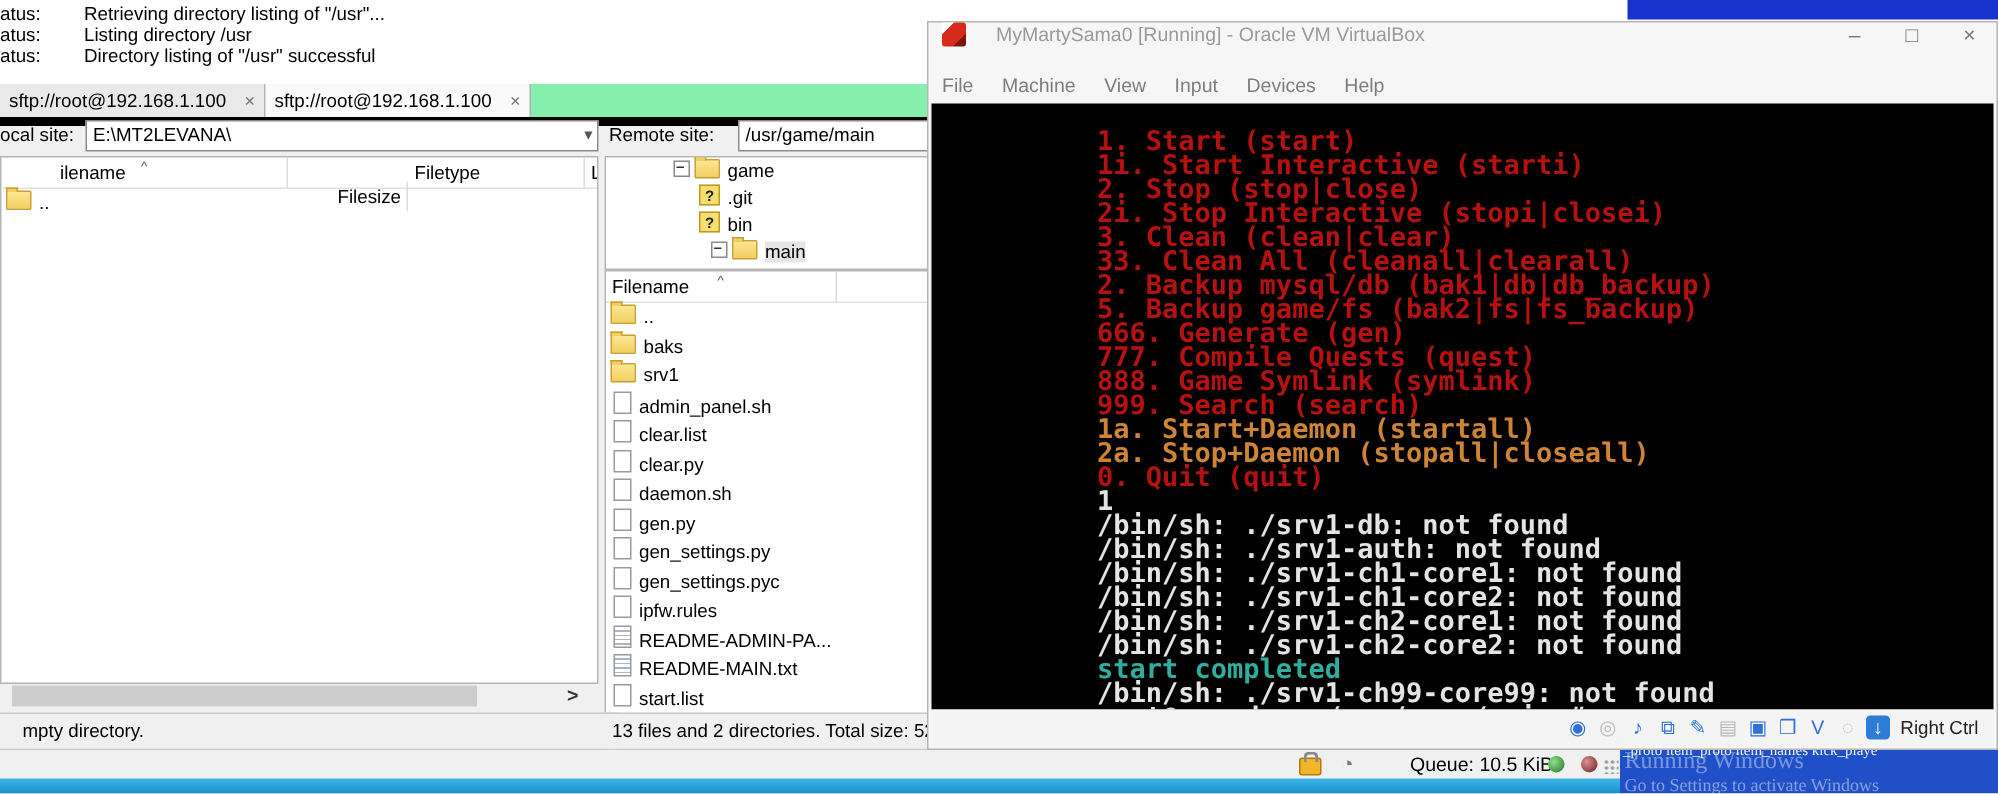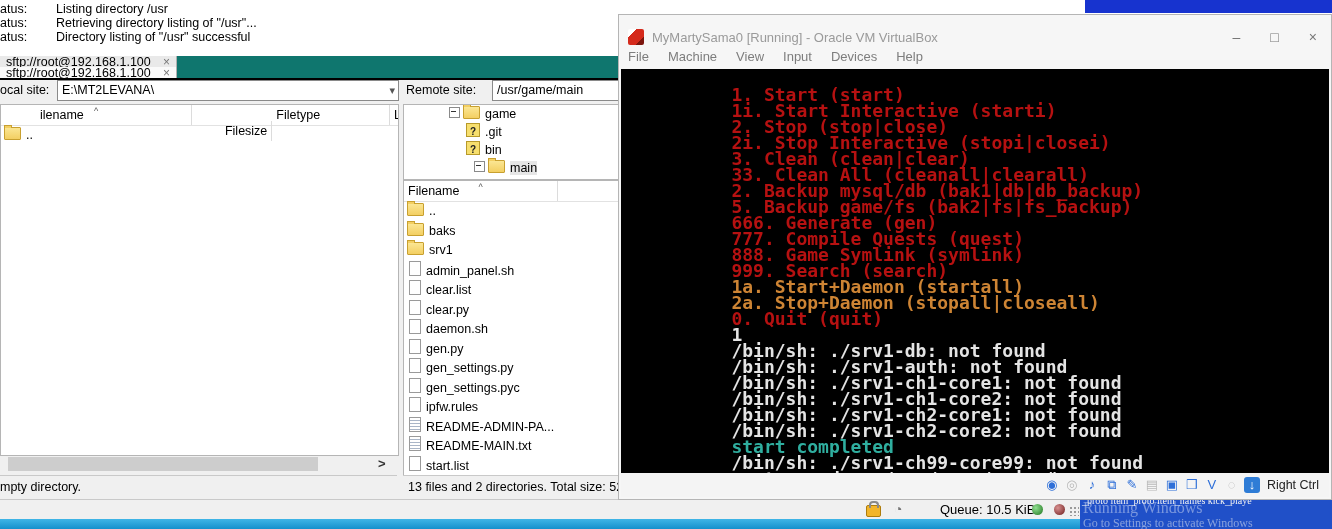--- a/index.html
+++ b/index.html
@@ -5,22 +5,22 @@
   html,body{margin:0;padding:0;background:#dadada;}
   .screen{position:relative;width:1332px;height:529px;overflow:hidden;background:#fff;
           font-family:"Liberation Sans",sans-serif;color:#000;}
 
   
   .fz{position:absolute;left:0;top:0;width:1082px;height:518px;background:#f0f0f0;z-index:1;}
   .fz-log{position:absolute;left:0;top:0;width:100%;height:55px;background:#fff;
           border-bottom:1px solid #c9c9c9;font-size:12.5px;padding-top:2px;}
   .log-row{height:14px;line-height:14px;white-space:nowrap;}
   .log-label{display:inline-block;width:56px;}
-  .fz-tabs{position:absolute;left:0;top:56px;width:100%;height:22px;background:#0f766e;
-           border-bottom:2px solid #000000;display:flex;flex-direction:column;}
+  .fz-tabs{position:absolute;left:0;top:56px;width:100%;height:22px;background:#86efac;
+           border-bottom:6px solid #000000;display:flex;}
   .tab{width:164px;display:flex;align-items:center;gap:8px;padding:0 6px;font-size:12.5px;
        border-right:1px solid #b0b0b0;background:#e9e9e9;white-space:nowrap;overflow:hidden;}
   .tab.active{background:#fafafa;}
   .tab-close{color:#777;font-size:12px;margin-left:auto;}
 
   .site-row{position:absolute;left:0;top:79px;width:100%;height:24px;font-size:12.5px;}
   .site-label{position:absolute;top:4px;}
   .combo{position:absolute;top:1px;height:19px;background:#fff;border:1px solid #8a8a8a;
          line-height:19px;padding:0 4px;white-space:nowrap;overflow:hidden;}
   .combo .chev{position:absolute;right:3px;top:0;color:#555;font-size:11px;}
@@ -64,21 +64,21 @@
   .expander{display:inline-block;width:9px;height:9px;border:1px solid #8a8a8a;background:#fff;
             position:relative;margin-right:3px;vertical-align:0px;}
   .expander::after{content:"";position:absolute;left:1px;top:3px;width:5px;height:1px;background:#333;}
   .tree-label.selected{background:#e6e6e6;}
 
   .hscroll{position:absolute;left:0;top:456px;width:397px;height:16px;background:#f0f0f0;z-index:1;}
   .hthumb{position:absolute;left:8px;top:1px;width:310px;height:14px;background:#cdcdcd;}
   .harrow{position:absolute;left:378px;top:0px;font-size:13px;font-weight:bold;color:#333;}
 
   .pane-status{position:absolute;top:475px;height:23px;background:#f0f0f0;font-size:12.5px;
-               line-height:23px;border-top:1px solid #c9c9c9;white-space:nowrap;overflow:hidden;z-index:1;}
+               line-height:23px;border-top:1px solid #c9c9c9;white-space:nowrap;overflow:hidden;z-index:1;padding-left:15px;}
   .pane-status.left{left:0;width:397px;}
   .pane-status.right{left:403px;width:679px;padding-left:5px;}
 
   .fz-bottom{position:absolute;left:0;top:499px;width:1082px;height:19px;background:#f0f0f0;
              border-top:1px solid #c9c9c9;}
   .lock{position:absolute;left:866px;top:5px;width:13px;height:10px;background:#f2b52a;
         border:1px solid #ae7c0b;border-radius:2px;}
   .lock::before{content:"";position:absolute;left:2px;top:-5px;width:6px;height:5px;
         border:2px solid #8a8a8a;border-bottom:none;border-radius:4px 4px 0 0;}
   .gauge{position:absolute;left:894px;top:1px;font-size:14px;color:#777;}
@@ -95,21 +95,21 @@
   .bluewin-top{position:absolute;left:1085px;top:0;width:247px;height:13px;background:#1733cf;z-index:0;}
   .bluewin-bottom{position:absolute;left:1080px;top:498px;width:252px;height:31px;
            background:#2050c8;overflow:hidden;z-index:2;font-family:Liberation Serif, serif;}
   .bw-frag{position:absolute;left:2px;top:-3px;font-size:10px;color:#f2f2f2;white-space:nowrap;}
   .bw-wm1{position:absolute;left:3px;top:1px;font-size:16px;color:rgba(255,255,255,0.40);}
   .bw-wm2{position:absolute;left:3px;top:18px;font-size:12px;color:rgba(205,215,235,0.60);}
 
   
   .vbox{position:absolute;left:618px;top:14px;width:714px;height:486px;background:#f6f6f6;
         border:1px solid #b5b5b5;box-sizing:border-box;z-index:3;}
-  .vb-title{height:30px;display:flex;align-items:flex-end;padding-left:9px;gap:8px;}
+  .vb-title{height:30px;display:flex;align-items:flex-start;padding-left:9px;gap:20px;}
   .vb-logo{width:16px;height:16px;border-radius:2px;
         background:linear-gradient(135deg,#fff 0 26%,#d52a1c 26% 72%,#7c150d 72%);}
   .vb-title-text{font-size:13px;color:#9a9a9a;white-space:nowrap;}
   .vb-controls{margin-left:auto;display:flex;gap:30px;padding-right:14px;color:#777;font-size:14px;}
   .vb-menu{height:22px;display:flex;gap:19px;align-items:center;padding-left:9px;
         font-size:13px;color:#7d7d7d;}
   .vb-screen{position:absolute;left:2px;top:54px;right:2px;bottom:26px;background:#000;
         padding:2px 0 0 2px;overflow:hidden;}
   .term-line{height:16px;line-height:16px;font-family:"DejaVu Sans Mono",monospace;
         font-weight:bold;font-size:18px;white-space:pre;}
@@ -137,25 +137,25 @@
     <div class="bw-wm2">Go to Settings to activate Windows</div>
   </div>
 
   <div class="taskbar"></div>
 
   <div class="fz">
 
     <div class="fz-log">
 
         <div class="log-row">
+          <span class="log-label">atus:</span><span class="log-msg">Retrieving directory listing of "/usr"...</span>
+        </div>
+
+        <div class="log-row">
           <span class="log-label">atus:</span><span class="log-msg">Listing directory /usr</span>
-        </div>
-
-        <div class="log-row">
-          <span class="log-label">atus:</span><span class="log-msg">Retrieving directory listing of "/usr"...</span>
         </div>
 
         <div class="log-row">
           <span class="log-label">atus:</span><span class="log-msg">Directory listing of "/usr" successful</span>
         </div>
       </div>
 
     <div class="fz-tabs">
 
         <div class="tab">

